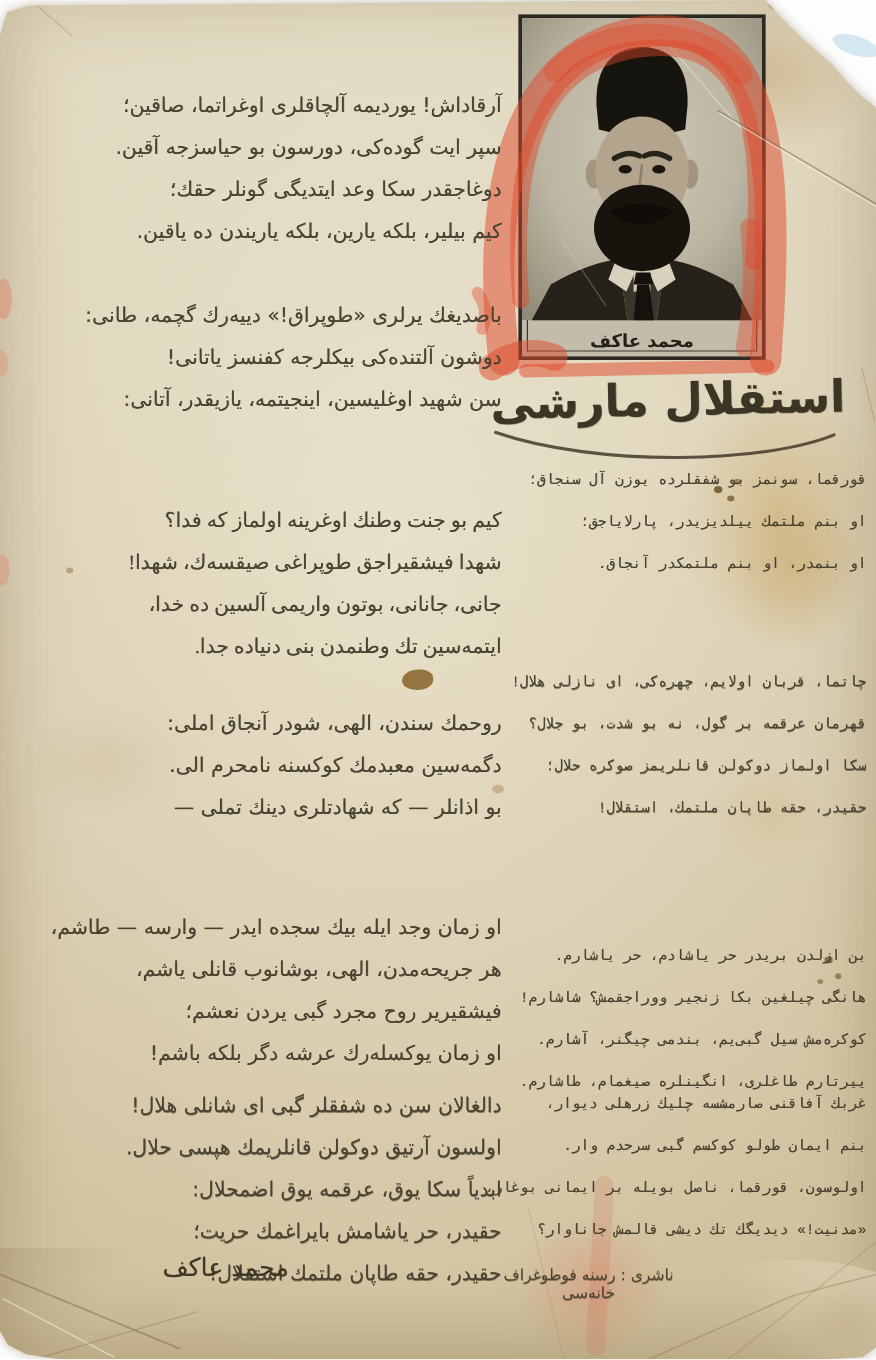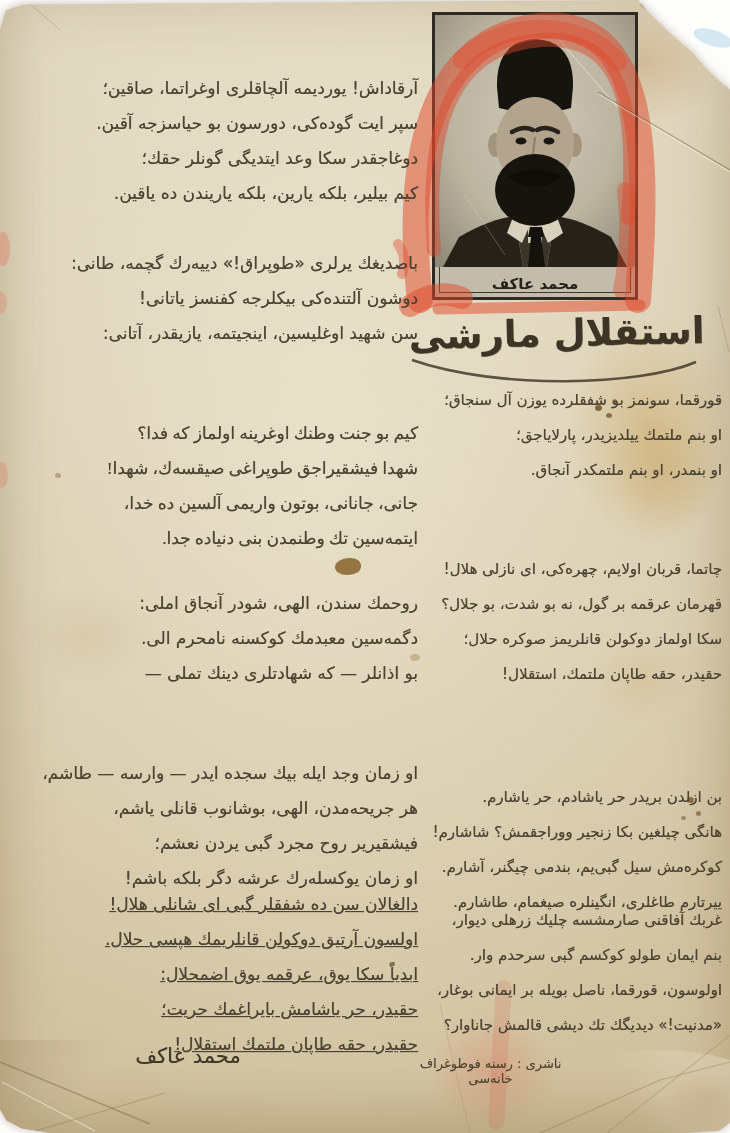--- a/index.html
+++ b/index.html
@@ -19,21 +19,21 @@
     clip-path:polygon(0 2.6%,0.8% 0.9%,3.3% 0.4%,87.4% 0%,88.6% 0.9%,90.4% 2.1%,92.6% 3.4%,
       94.8% 4.6%,96.8% 6.1%,98.6% 7.2%,100% 7.9%,100% 99.1%,98.5% 99.8%,94% 100%,7% 100%,
       3% 99.6%,0.9% 98.9%,0 97.9%);
     box-shadow:inset 0 0 60px rgba(120,95,55,.22), inset 0 -25px 45px rgba(130,100,55,.14);}
   .stain{position:absolute;border-radius:50%;pointer-events:none;}
   .verse{position:absolute;direction:rtl;color:#4a4232;
          text-shadow:.3px .3px .4px rgba(70,58,36,.55);}
   .stanza{position:absolute;right:0;width:100%;}
   .line{white-space:nowrap;text-align:right;}
   .col-left .line{font-size:17px;line-height:35px;}
-  .col-right .line{font-size:15px;line-height:35px;}
+  .col-right .line{font-size:12px;line-height:35px;font-family:Liberation Mono, monospace;}
   .title{position:absolute;left:404px;top:312px;width:305px;direction:rtl;text-align:center;
          font-size:37px;font-weight:bold;color:#3c3526;letter-spacing:1px;
          text-shadow:.5px .5px .6px rgba(60,48,28,.5);transform:rotate(-1.2deg);}
   .flourish{position:absolute;left:404px;top:352px;pointer-events:none;}
   .signature{position:absolute;left:118px;top:1044px;width:140px;direction:rtl;text-align:center;
          font-size:21px;color:#3f3827;text-shadow:.3px .3px .4px rgba(60,50,30,.5);}
   .publisher{position:absolute;left:398px;top:1056px;width:185px;direction:rtl;text-align:center;
          font-size:13px;color:#4e4533;text-shadow:.2px .2px .3px rgba(70,60,40,.45);}
   .photo{position:absolute;left:432px;top:12px;width:206px;height:288px;
          background:#c3bcab;border:3px solid #2c2a22;box-sizing:border-box;
@@ -183,21 +183,21 @@
         <div class="line">روحمك سندن، الهی، شودر آنجاق املی:</div>
         <div class="line">دگمه‌سین معبدمك كوكسنه نامحرم الی.</div>
         <div class="line">بو اذانلر — كه شهادتلری دینك تملی —</div>
       </div>
       <div class="stanza" style="top:685px;">
         <div class="line">او زمان وجد ایله بیك سجده ایدر — وارسه — طاشم،</div>
         <div class="line">هر جریحه‌مدن، الهی، بوشانوب قانلی یاشم،</div>
         <div class="line">فیشقیریر روح مجرد گبی یردن نعشم؛</div>
         <div class="line">او زمان یوكسله‌رك عرشه دگر بلكه باشم!</div>
       </div>
-      <div class="stanza" style="top:816px;text-decoration:underline;">
+      <div class="stanza" style="top:834px;">
         <div class="line">دالغالان سن ده شفقلر گبی ای شانلی هلال!</div>
         <div class="line">اولسون آرتیق دوكولن قانلریمك هپسی حلال.</div>
         <div class="line">ابدیاً سكا یوق، عرقمه یوق اضمحلال:</div>
         <div class="line">حقیدر، حر یاشامش بایراغمك حریت؛</div>
         <div class="line">حقیدر، حقه طاپان ملتمك استقلال!</div>
       </div>
     </div>
 
     <div class="signature">محمد عاكف</div>
     <div class="publisher">ناشری : رسنه فوطوغراف خانه‌سی</div>

